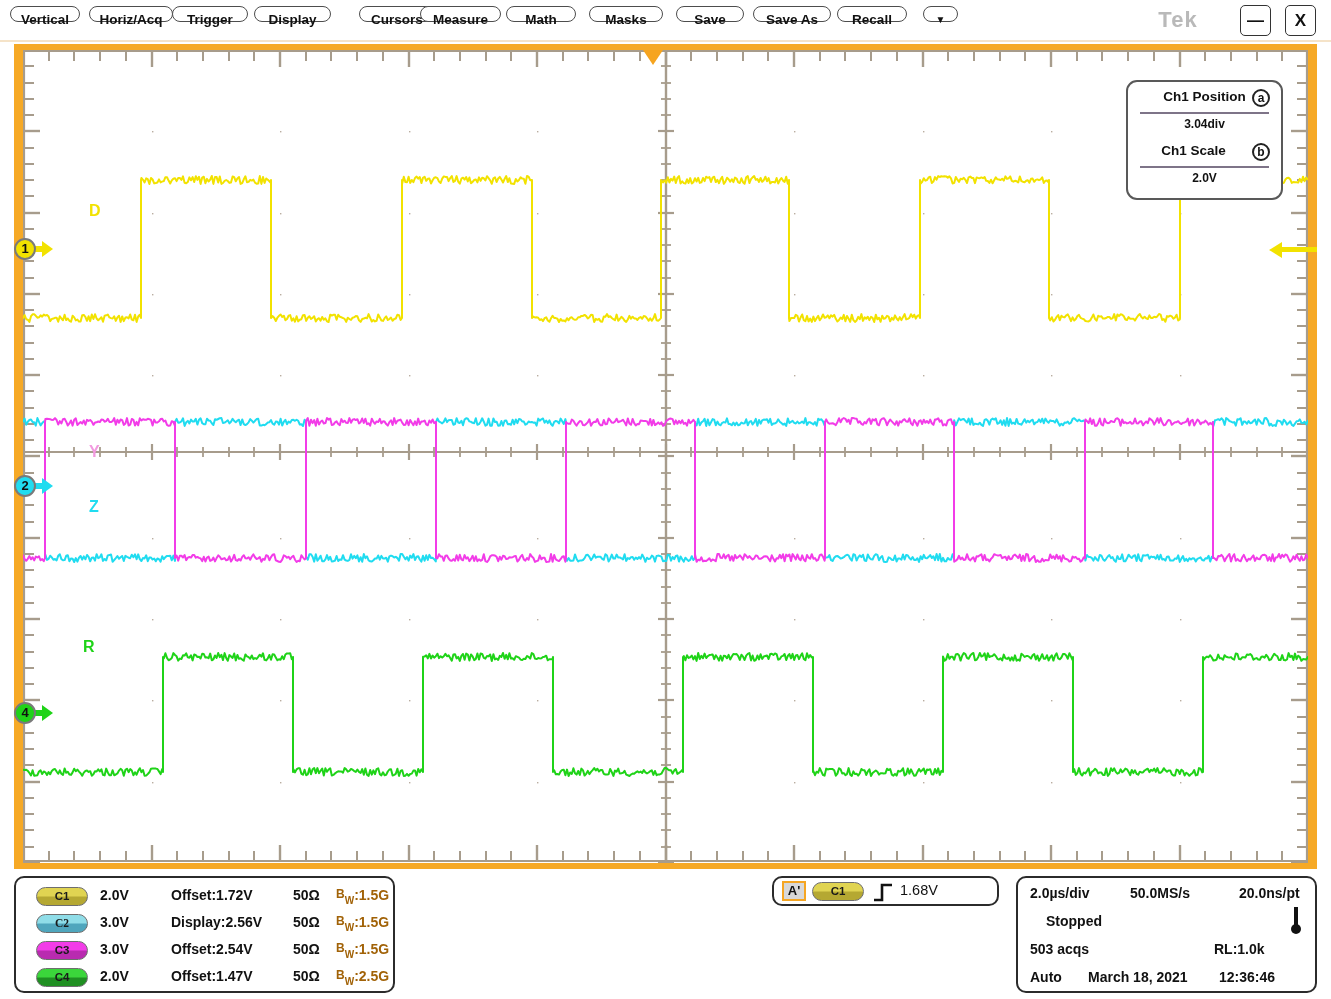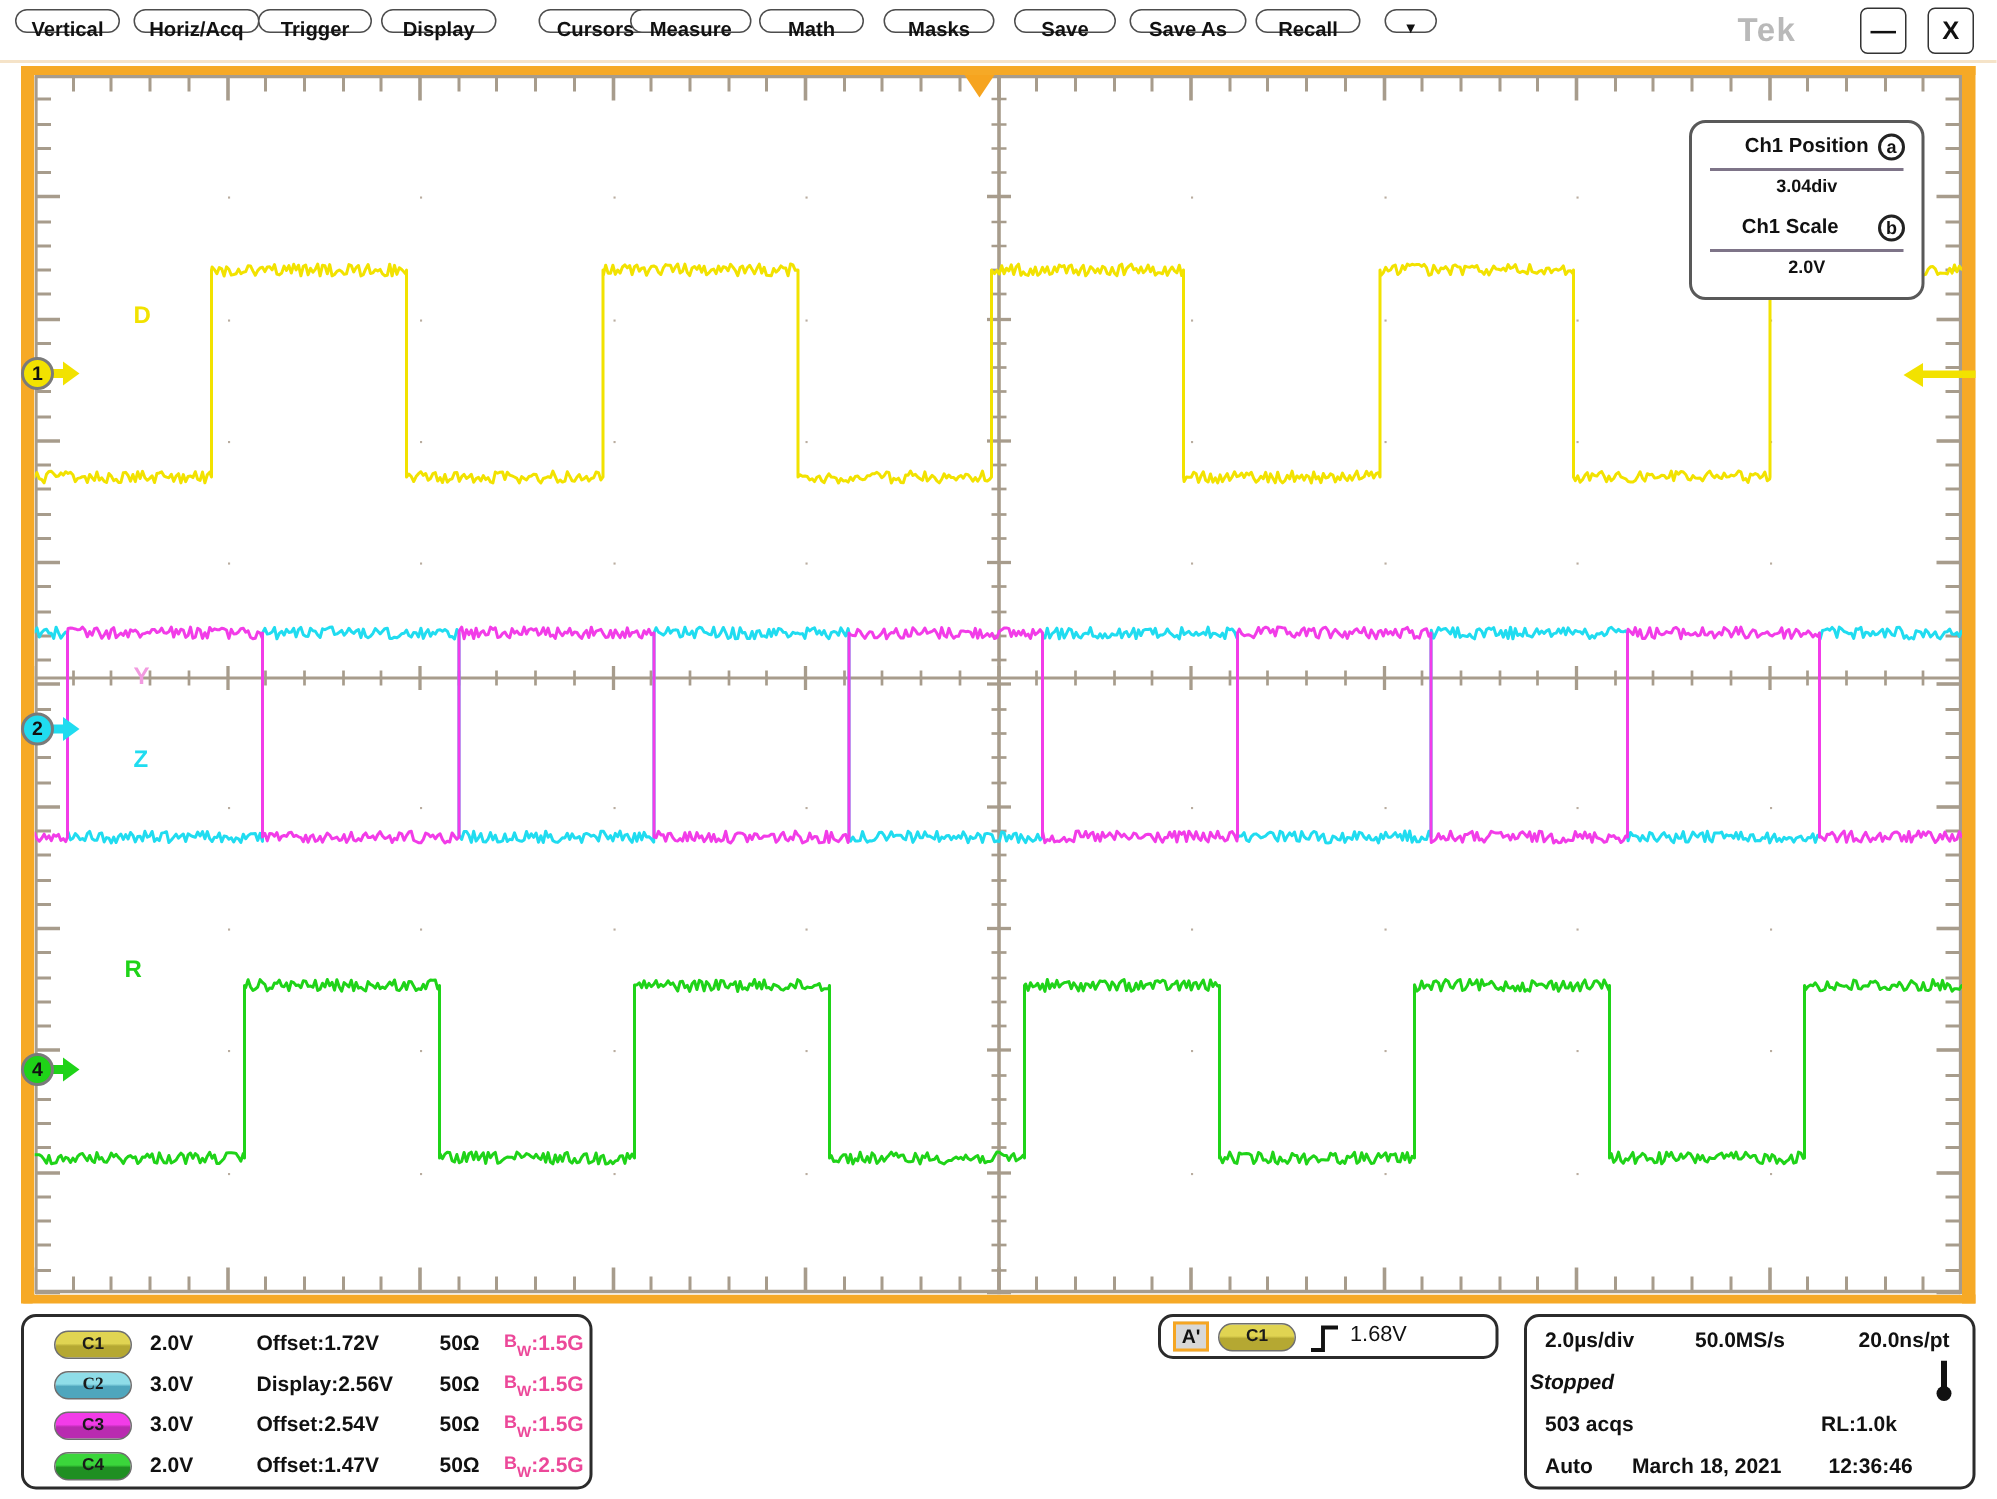--- a/index.html
+++ b/index.html
@@ -80,42 +80,42 @@
   #chanpanel{position:absolute;left:14px;top:876px;width:381px;height:117px;
              box-sizing:border-box;border:2px solid #2b2b2b;border-radius:10px;
              background:#fff;padding:5px 0 0 0;}
   .chrow{position:relative;height:27px;}
   .pill{position:absolute;left:20px;top:4px;width:52px;height:19px;border-radius:10px;
         box-sizing:border-box;border:1px solid #6e6e6e;
         font-size:11.5px;font-weight:700;text-align:center;line-height:17px;color:#1a1a1a;}
   .chrow .sc{position:absolute;left:84px;top:4px;font-size:14px;font-weight:700;color:#111;}
   .chrow .of{position:absolute;left:155px;top:4px;font-size:14px;font-weight:700;color:#111;}
   .chrow .im{position:absolute;left:277px;top:4px;font-size:14px;font-weight:700;color:#111;}
-  .chrow .bw{position:absolute;left:320px;top:4px;font-size:14px;font-weight:700;color:#ec4899;
+  .chrow .bw{position:absolute;left:320px;top:4px;font-size:14px;font-weight:700;color:#a16207;
              white-space:nowrap;}
   .bw sub{font-size:10px;}
   .bwsup{font-size:12px;vertical-align:0.15em;}
 
   #trigpanel{position:absolute;left:772px;top:876px;width:227px;height:30px;
              box-sizing:border-box;border:2px solid #2b2b2b;border-radius:10px;background:#fff;}
   #trigpanel .atag{position:absolute;left:8px;top:3px;width:24px;height:20px;
                    box-sizing:border-box;border:2px solid #f5a623;background:#d8d8d8;
                    font-size:13px;font-weight:700;text-align:center;line-height:16px;color:#111;}
   #trigpanel .pill2{position:absolute;left:38px;top:4px;width:52px;height:19px;border-radius:10px;
                     box-sizing:border-box;border:1px solid #6e6e6e;
                     font-size:11.5px;font-weight:700;text-align:center;line-height:17px;color:#1a1a1a;}
   #trigpanel .edge{position:absolute;left:98px;top:2px;width:22px;height:24px;}
   #trigpanel .lvl{position:absolute;left:126px;top:4px;font-size:14.5px;font-weight:400;color:#111;}
 
   #horizpanel{position:absolute;left:1016px;top:876px;width:301px;height:117px;
               box-sizing:border-box;border:2px solid #2b2b2b;border-radius:10px;
               background:#fff;}
   #horizpanel div.t{position:absolute;font-size:14px;font-weight:700;color:#111;white-space:nowrap;}
   #hp-scale{left:12px;top:7px;} #hp-rate{left:112px;top:7px;} #hp-res{left:221px;top:7px;}
-  #hp-state{left:2px;top:35px;font-style:italic;} #hp-acq{left:12px;top:63px;}
+  #hp-state{left:28px;top:35px;} #hp-acq{left:12px;top:63px;}
   #hp-rl{left:196px;top:63px;} #hp-mode{left:12px;top:91px;}
   #hp-date{left:70px;top:91px;} #hp-time{left:201px;top:91px;}
   #hp-thermo{position:absolute;left:271px;top:29px;width:14px;height:28px;}
 </style>
 </head>
 <body>
 
 <div id="menubar">
   <div id="tek-logo">Tek</div>
   <div class="winbtn" id="btn-min">—</div>

